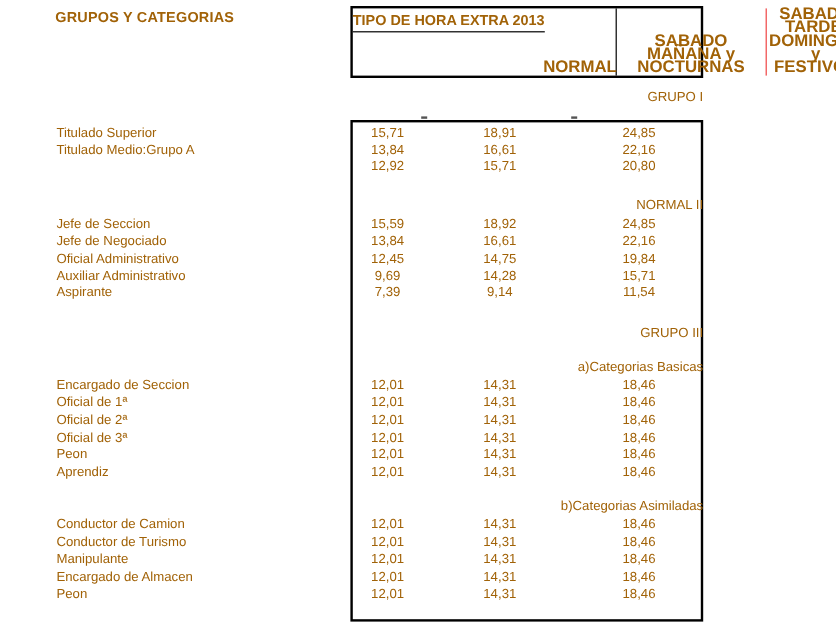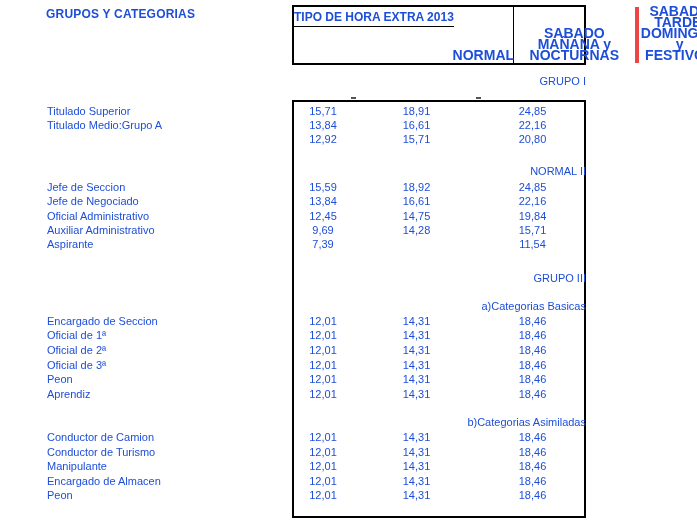--- a/index.html
+++ b/index.html
@@ -1,30 +1,30 @@
 <!DOCTYPE html>
 <html><head>
 <meta charset="utf-8">
 <style>
   html,body{margin:0;padding:0;background:#fff;}
   .page{position:relative;width:697px;height:521px;background:#ffffff;
-        font-family:"Liberation Sans",sans-serif;color:#1d4ed8;overflow:hidden;}
+        font-family:"Liberation Sans",sans-serif;color:#a16207;overflow:hidden;}
 
   .left-title{position:absolute;left:46px;top:7px;font-size:12px;font-weight:bold;letter-spacing:.2px;white-space:nowrap;}
 
   
   .header-box{position:absolute;left:292px;top:5px;width:294px;height:60px;
               border:2px solid #000;box-sizing:border-box;display:flex;flex-direction:row;}
   .title-row{height:19px;border-bottom:1px solid #000;display:flex;align-items:center;justify-content:center;
              font-weight:bold;font-size:12px;white-space:nowrap;}
   .cols-row{flex:1;display:flex;}
   .col-h{display:flex;align-items:flex-end;justify-content:center;text-align:center;
          font-weight:bold;font-size:14px;line-height:11px;padding:0 2px 2px 2px;box-sizing:border-box;}
   .col-h.h1{width:60px;border-right:1px solid #000;padding-left:0;padding-right:0;}
-  .col-h.h2{width:125px;border-right:4px solid #ef4444;}
+  .col-h.h2{width:125px;border-right:1px solid #ef4444;}
   .col-h.h3{flex:1;}
 
   
   .data-box{position:absolute;left:292px;top:100px;width:294px;height:418px;
             border:2px solid #000;box-sizing:border-box;}
   .tick{position:absolute;top:97px;width:5px;height:2px;background:#555;}
   .t1{left:351px;}.t2{left:476px;}
 
   
   .rows{position:absolute;left:46px;top:74px;width:540px;}
@@ -101,20 +101,21 @@
     </div>
     <div class="r">
       <span class="lbl">Auxiliar Administrativo</span>
       <span class="num c1">9,69</span>
       <span class="num c2">14,28</span>
       <span class="num c3">15,71</span>
     </div>
     <div class="r">
       <span class="lbl">Aspirante</span>
       <span class="num c1">7,39</span>
+      <span class="num c2">9,14</span>
       <span class="num c3">11,54</span>
     </div>
 
     <div class="r head" style="margin-top:19.5px">GRUPO III</div>
 
     <div class="r r2 head" style="margin-top:14px">a)Categorias Basicas</div>
 
     <div class="r r2">
       <span class="lbl">Encargado de Seccion</span>
       <span class="num c1">12,01</span>

